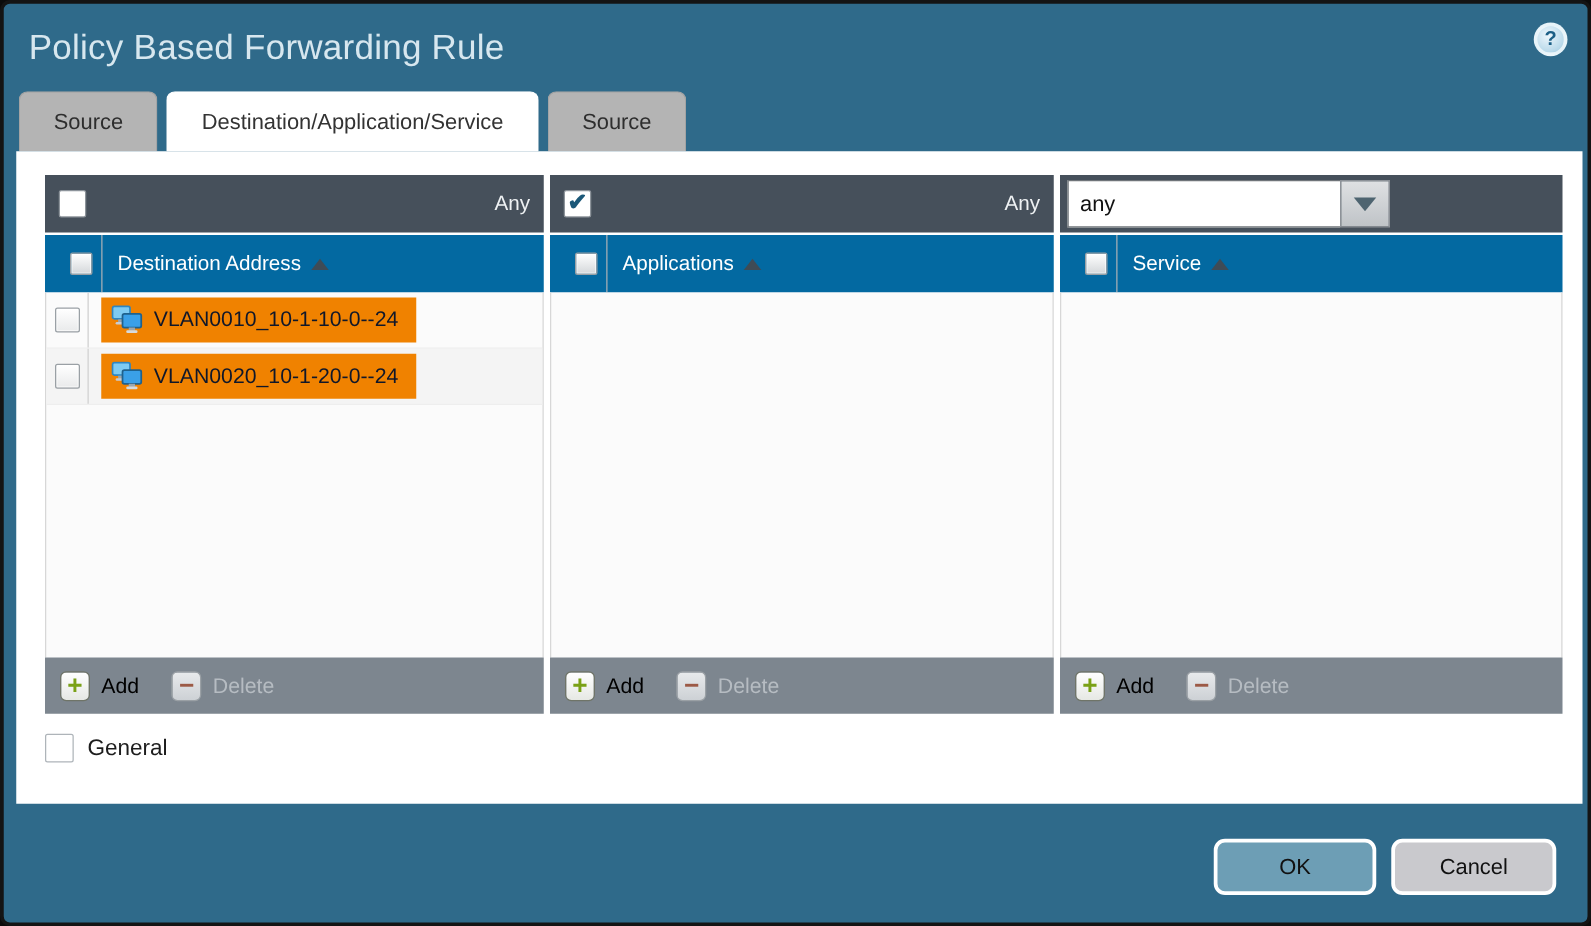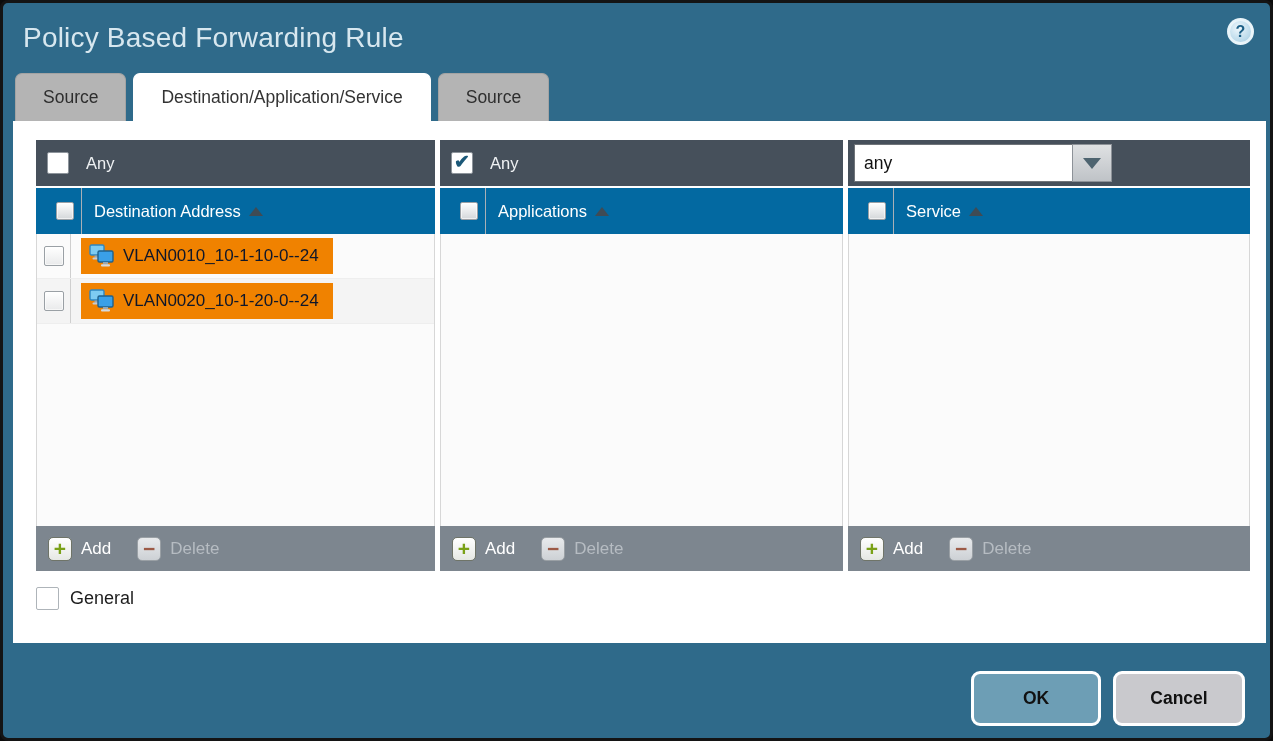--- a/index.html
+++ b/index.html
@@ -26,21 +26,21 @@
     border-radius:7px 7px 0 0; display:flex; align-items:center;
     font-size:17.5px; cursor:pointer; border:1px solid #a3a3a3; border-bottom:none;
   }
   .tab.active { background:#ffffff; color:#333; border-color:#fff; z-index:3; }
   
   .panel { position:absolute; left:10px; top:118px; width:1253px; height:522px; background:#ffffff; z-index:2; }
   .col { position:absolute; top:19px; height:431px; display:flex; flex-direction:column; }
   .col1 { left:23px;  width:399px; }
   .col2 { left:427px; width:403px; }
   .col3 { left:835px; width:402px; }
-  .topbar { height:46px; background:#46505b; display:flex; align-items:center; padding:0 11px; flex:0 0 auto; }
+  .topbar { height:46px; background:#46505b; display:flex; align-items:center; padding:0 11px; flex:0 0 auto;justify-content:space-between; }
   .topbar .lbl { color:#eef1f3; font-size:16.5px; margin-left:17px; }
   .colheader {
     height:46px; margin-top:2px; background:#0369a1; display:flex; align-items:center; flex:0 0 auto;padding-left:12px;
   }
   .colheader .cbcell { width:34px; display:flex; justify-content:center; align-items:center;
     align-self:stretch; border-right:1px solid #aab0b6; }
   .colheader .htext { color:#ffffff; font-size:16.5px; margin-left:12px; cursor:pointer; display:flex; align-items:center; gap:8px;}
   .sort { width:0; height:0; border-left:7px solid transparent; border-right:7px solid transparent; border-bottom:9px solid #3f4b55; display:inline-block; }
   .listbody { flex:1 1 auto; background:#fbfbfb; border-left:1px solid #d7d7d7; border-right:1px solid #d7d7d7; overflow:hidden; }
   .footerbar { height:45px; background:#7d868f; display:flex; align-items:center; padding:0 12px; gap:26px; flex:0 0 auto; }
@@ -62,41 +62,40 @@
   .chip .txt { color:#0f172a; font-size:17px; }
   .neticon { width:26px; height:24px; display:inline-block; }
   
   .actbtn { display:flex; align-items:center; gap:9px; cursor:pointer; }
   .ico-plus, .ico-minus {
     width:24px; height:24px; border-radius:5px; display:inline-flex; align-items:center; justify-content:center;
     font-weight:900; font-size:21px; line-height:1;
   }
   .ico-plus { background:linear-gradient(#ffffff,#e6e8e4); border:1px solid #6f7468; color:#7aa117; }
   .ico-minus { background:linear-gradient(#e8eaec,#cdd1d5); border:1px solid #9aa0a5; color:#9c5a46; }
-  .actbtn .t { color:#ffffff; font-size:17px; }
+  .actbtn .t { color:#000000; font-size:17px; }
   .actbtn.disabled { cursor:default; }
   .actbtn.disabled .t { color:#b6bcc2; }
   
   .combo { display:flex; margin-left:2px; height:38px; width:258px; cursor:pointer; }
   .combo input {
     width:218px; height:38px; border:1px solid #6f7479; border-right:none; padding:0 9px;
     font-size:17.5px; color:#111; font-family:"Liberation Sans", sans-serif; outline:none; background:#fff;
   }
   .combo .dbtn { width:40px; height:38px; background:linear-gradient(#dfe1e3,#bfc3c7);
     border:1px solid #8d9298; display:flex; align-items:center; justify-content:center; }
   .darr { width:0; height:0; border-left:9px solid transparent; border-right:9px solid transparent; border-top:11px solid #4e6470; }
   
   .negate-row { position:absolute; left:23px; top:466px; display:flex; align-items:center; gap:11px; }
   .negate-row .nlabel { font-size:18px; color:#1d1d1d; }
   
   .btn {
-    position:absolute; height:55px; border:3px solid #ffffff; border-radius:9px;
+    position:absolute; height:45px; border:3px solid #ffffff; border-radius:9px;
     display:flex; align-items:center; justify-content:center; font-size:17.5px; color:#111;
     cursor:pointer;
-    font-weight:bold;
   }
   .btn.ok { left:968px; top:668px; width:130px; background:#6d9eb5; }
   .btn.cancel { left:1110px; top:668px; width:132px; background:#c9c9cd; }
 </style>
 </head>
 <body>
 
 <div class="dialog">
 
   <div class="title">Policy Based Forwarding Rule</div>

